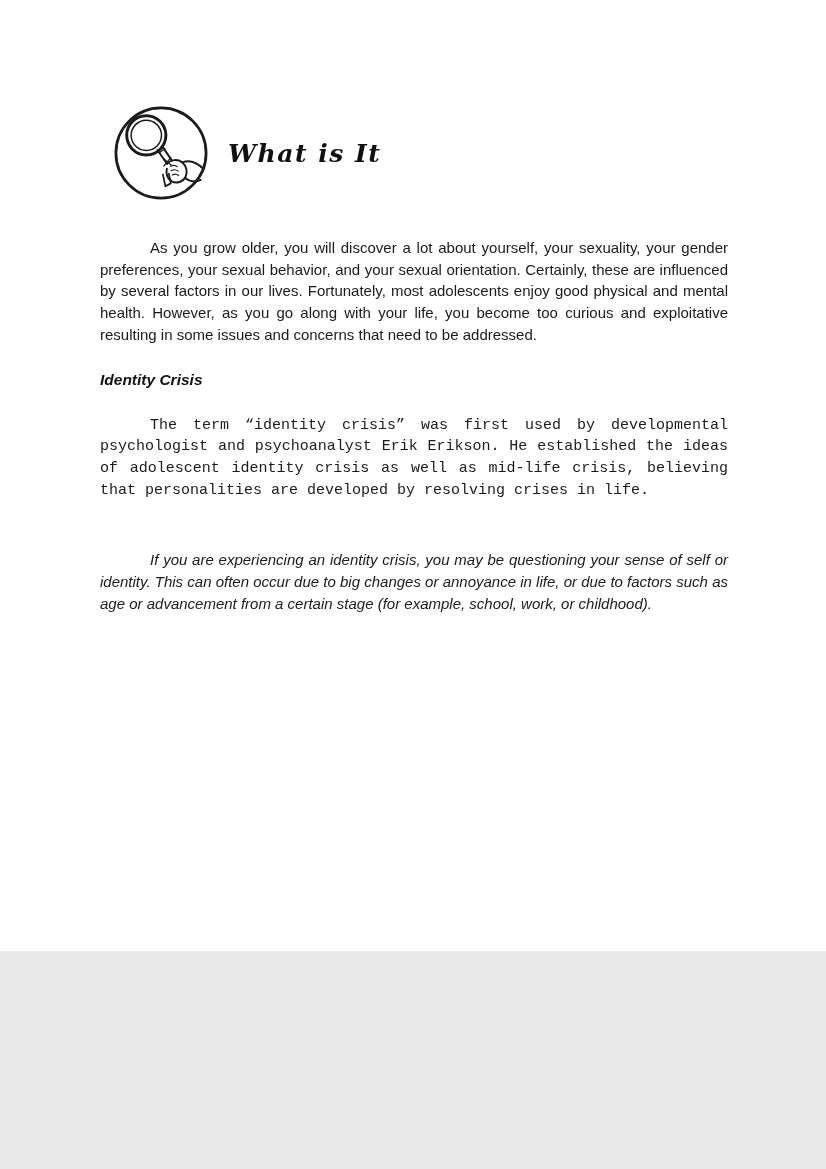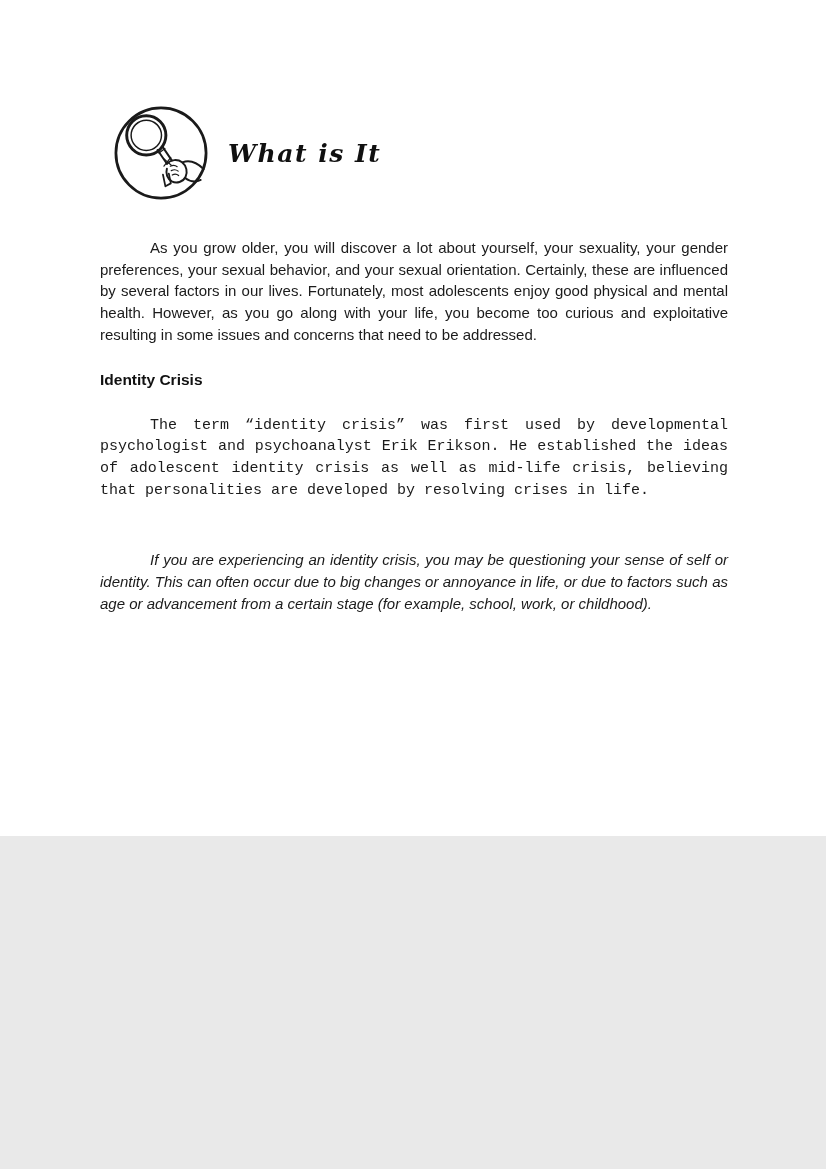--- a/index.html
+++ b/index.html
@@ -1,18 +1,18 @@
 <!DOCTYPE html>
 <html><head>
 <meta charset="utf-8">
 <style>
   html, body { margin:0; padding:0; background:#e9e9e9; }
   .page {
     position:relative;
-    width:826px; height:836px;
+    width:826px; height:951px;
     margin:0 auto;
     background:#ffffff;
     font-family:"Liberation Sans", sans-serif;
     color:#1b1b1b;
     overflow:hidden;
   }
   .header {
     position:absolute; left:112px; top:103px;
     display:flex; align-items:center;
   }
@@ -27,21 +27,21 @@
   }
   .content {
     position:absolute; left:100px; top:226px; width:628px;
     font-size:15px; line-height:21.7px;
     text-align:justify;
   }
   .content p { margin:11px 0 24px 0; text-indent:50px; }
   .content p.para-2 { margin-bottom:17px; }
   .content h2.section-heading {
     font-size:15.5px; font-weight:bold; line-height:19px;
-    margin:12px 0 26px 0; text-align:left; color:#111;
+    margin:12px 0 26px 0; text-align:left; color:#111;font-style:italic;
   }
   .content p.para-3 { margin-bottom:48px;font-family:Liberation Mono, monospace; }
   .content p.para-4 { margin-bottom:0;font-style:italic; }
   .page-number {
     position:absolute; top:1076px; left:0; width:100%;
     text-align:center;
     font-family:"Liberation Serif", serif;
     font-size:17px; color:#222222;
   }
   .watermark {

